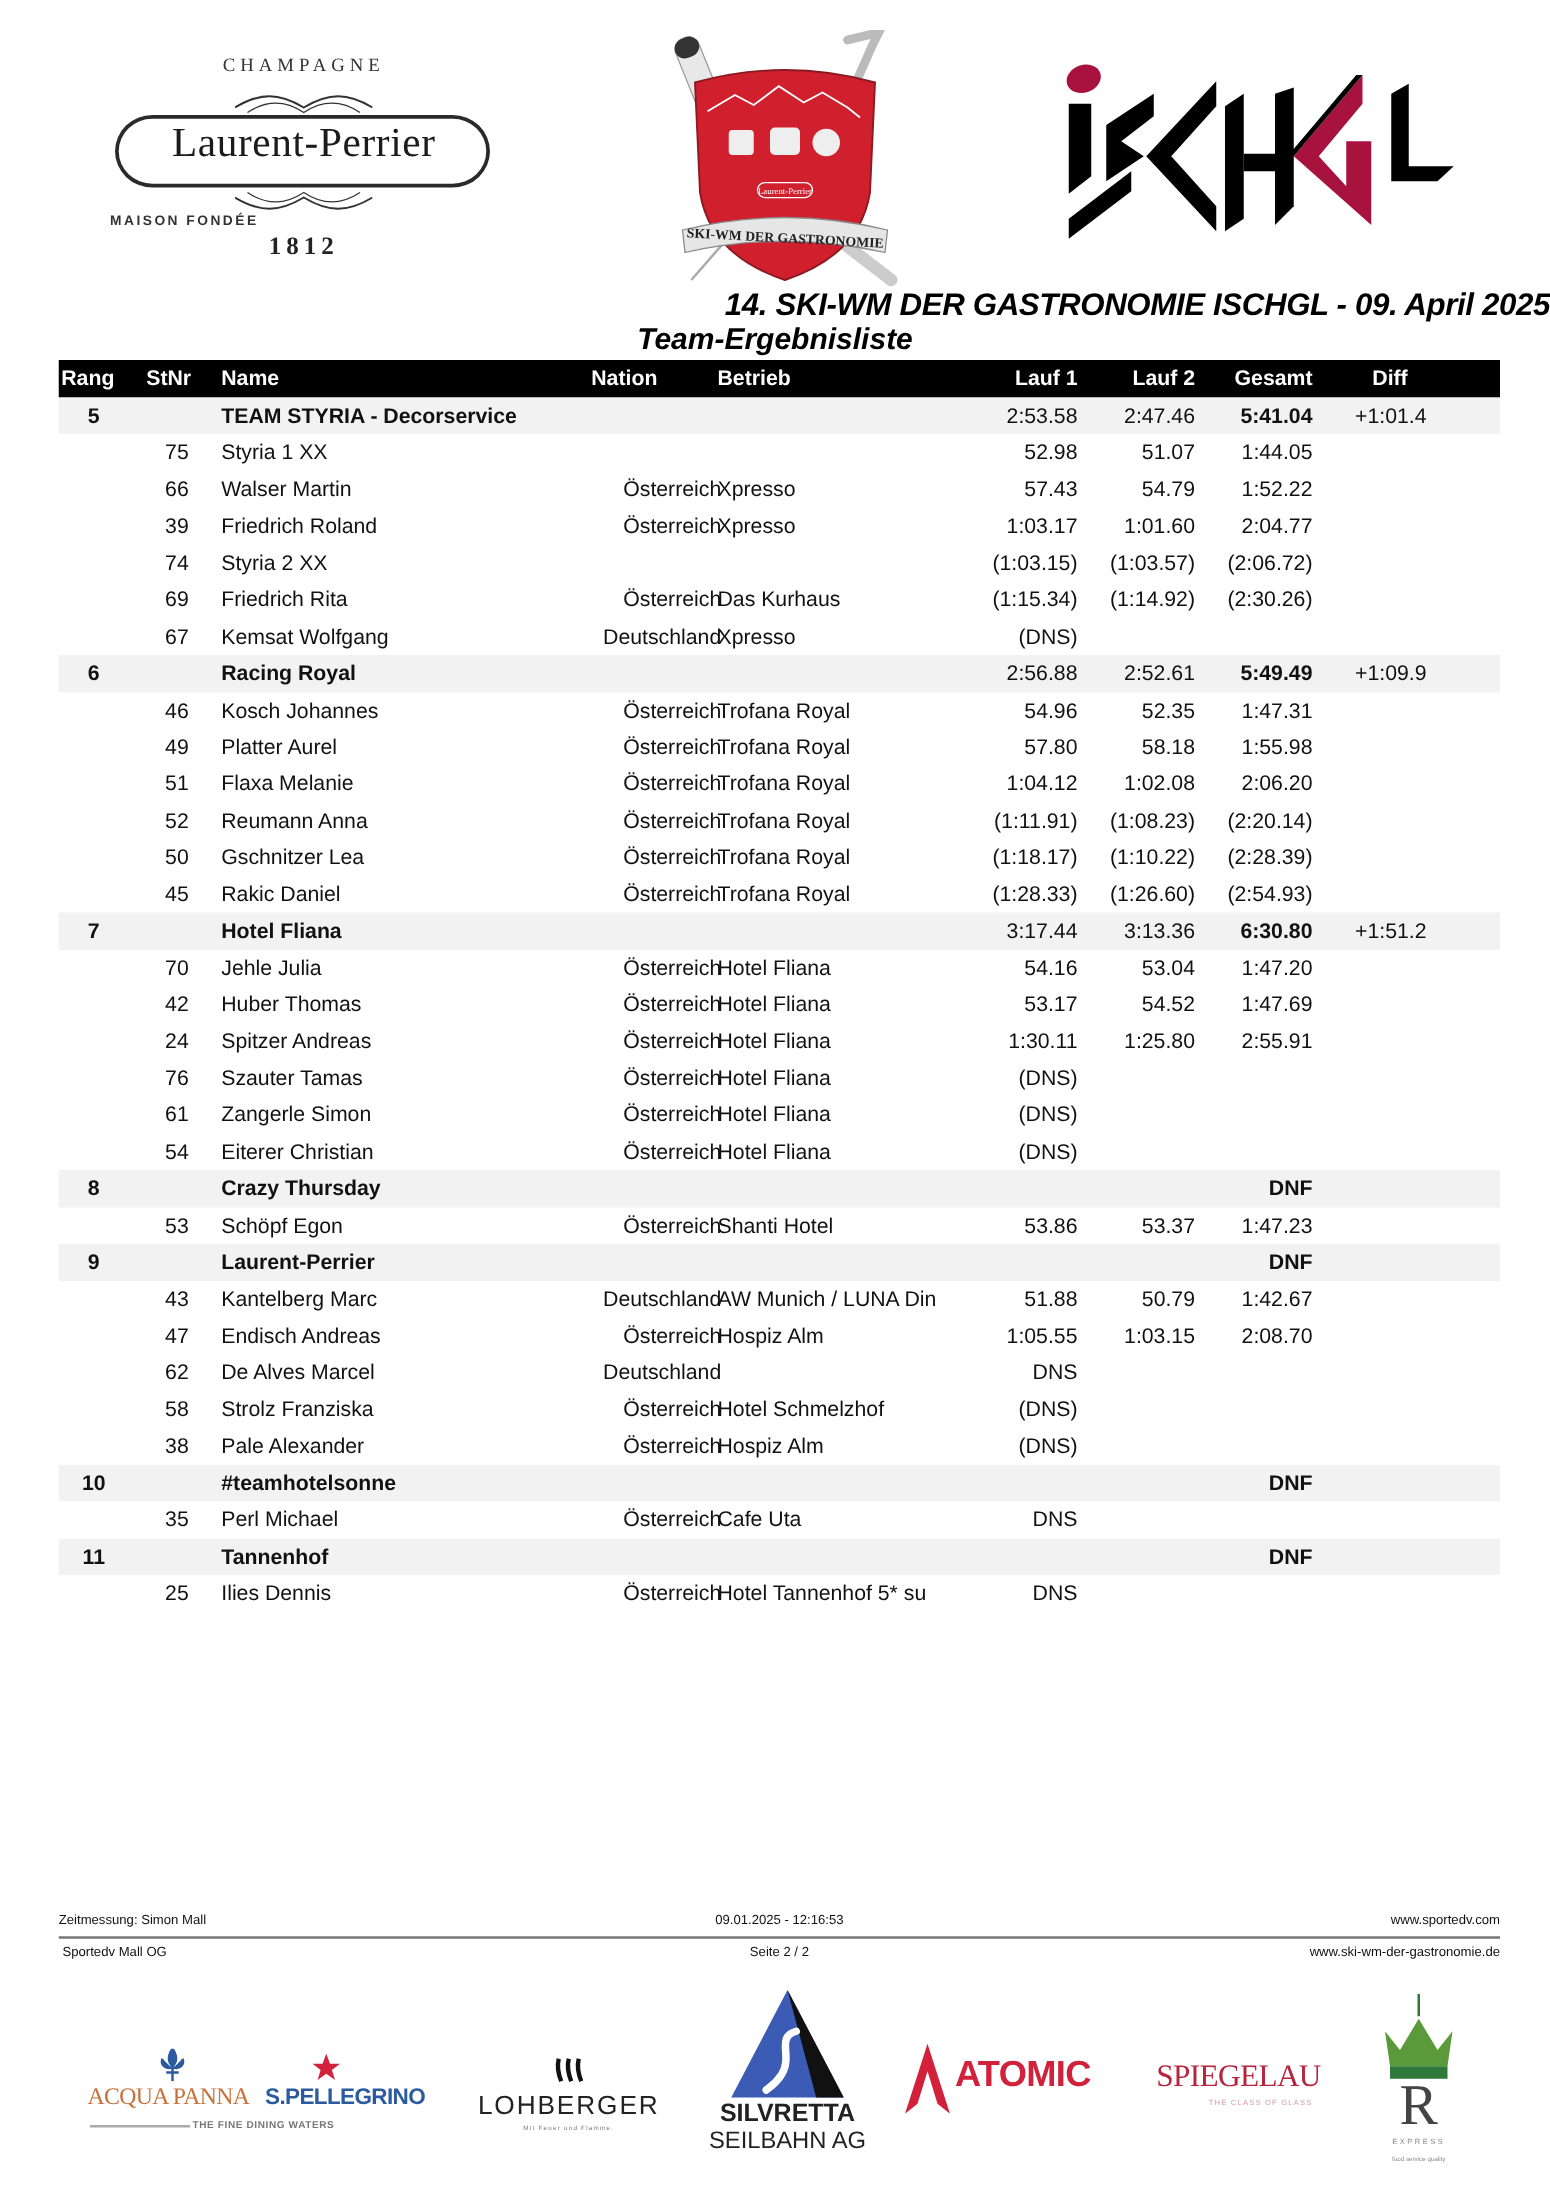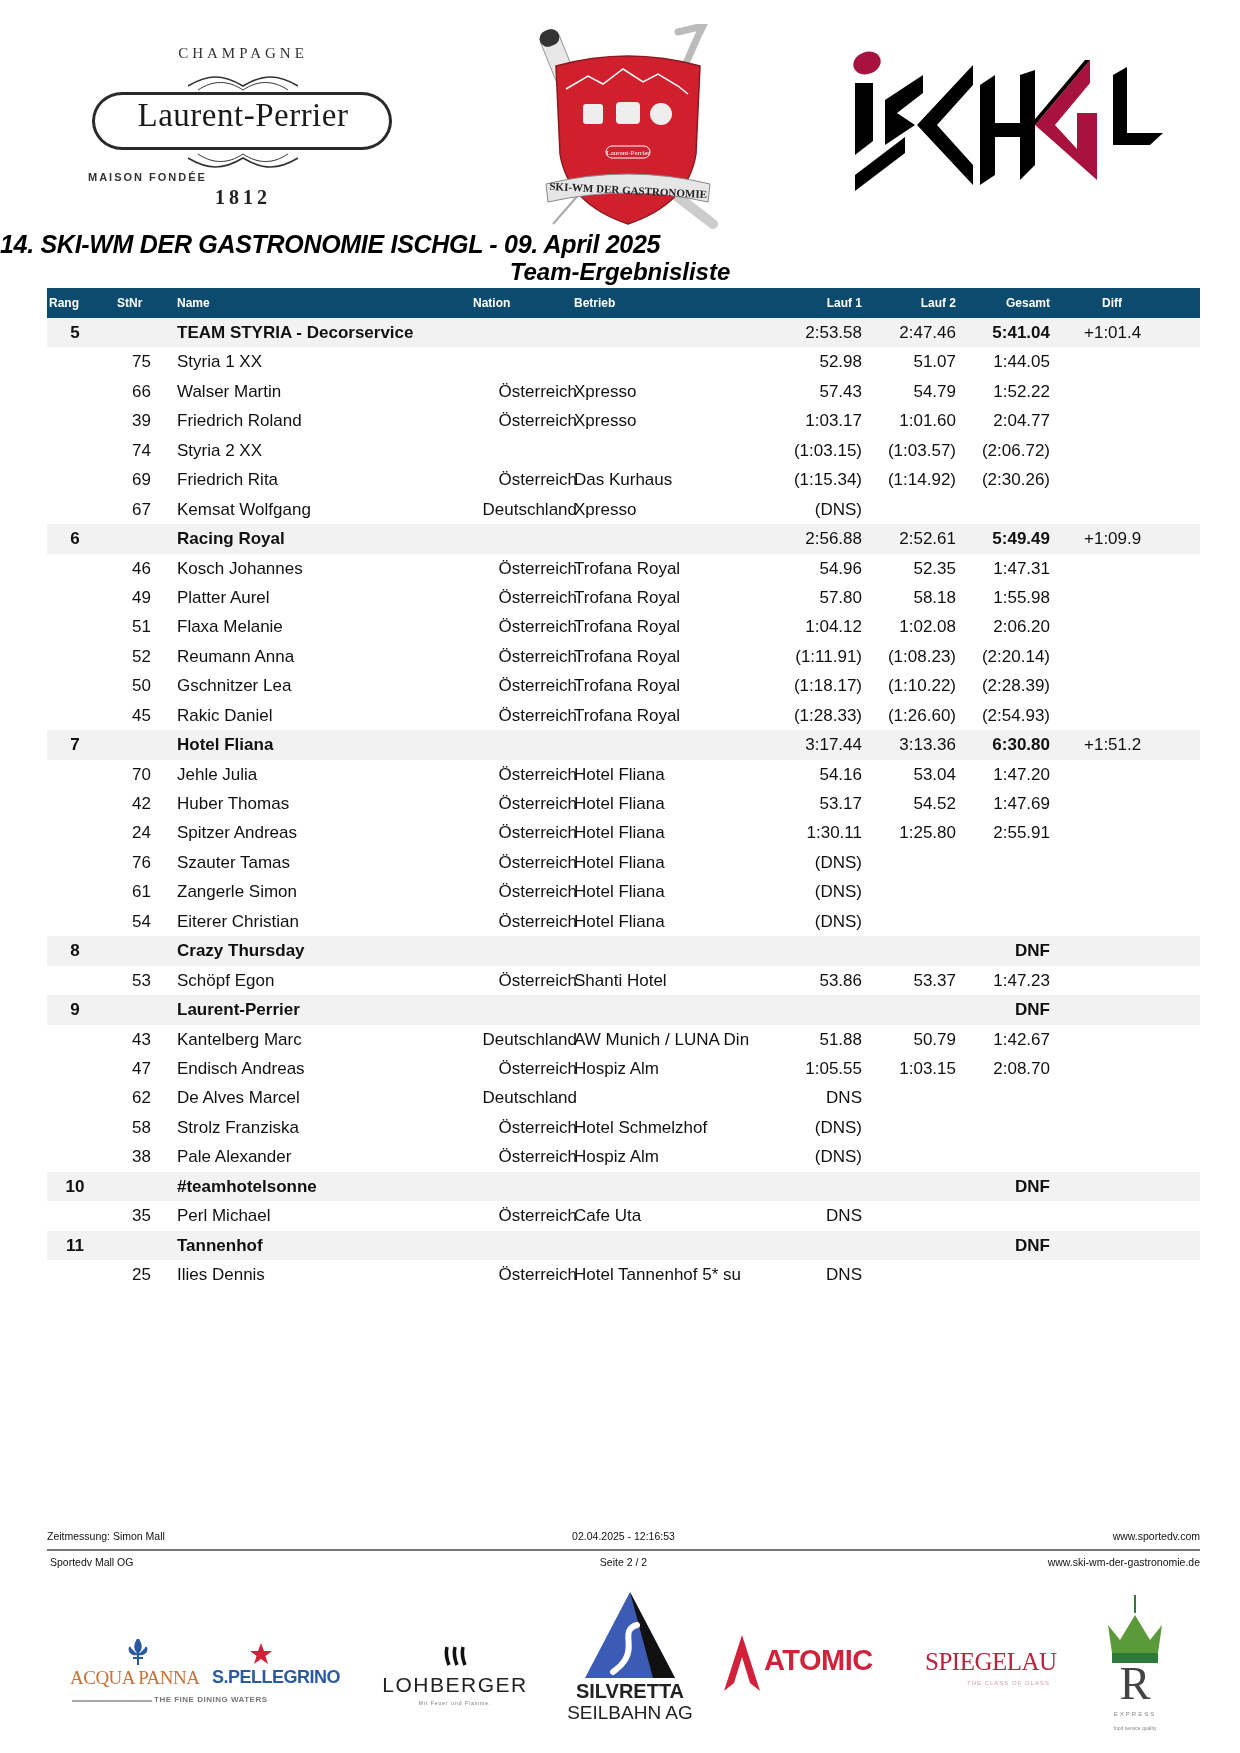--- a/index.html
+++ b/index.html
@@ -19,28 +19,28 @@
   .logo-lp .swirl.bot { top: 112px; }
   .logo-lp .maison { position: absolute; top: 131px; width: 100%; text-align: left;
     font-size: 11px; letter-spacing: 2px; color: #333; font-weight: bold; }
   .logo-lp .year { position: absolute; top: 146px; width: 100%; text-align: center;
     font-family: "Liberation Serif", serif; font-size: 20px; letter-spacing: 4px; color: #222; font-weight: bold; }
 
   .logo-crest { position: absolute; left: 528px; top: 24px; width: 200px; height: 206px; }
   .logo-ischgl { position: absolute; left: 845px; top: 45px; width: 320px; height: 150px; }
 
   
-  .title1 { position: absolute; top: 230px; left: 0; width: 1240px; text-align: left;
+  .title1 { position: absolute; top: 230px; left: 0; width: 1240px; text-align: right;
     font-size: 25px; font-weight: bold; font-style: italic; letter-spacing: -0.3px; color: #000; }
   .title2 { position: absolute; top: 258px; left: 0; width: 1240px; text-align: center;
     font-size: 24px; font-weight: bold; font-style: italic; color: #000; }
 
   
   .results { position: absolute; left: 47px; top: 288px; width: 1153px; }
-  .thead { height: 30px; background: #0c4a6e; color: #fff; font-weight: bold; position: relative; font-size: 12px; }
+  .thead { height: 30px; background: #000000; color: #fff; font-weight: bold; position: relative; font-size: 17px; }
   .row { height: 29.45px; position: relative; font-size: 17px; }
   .row.team { background: #f2f2f2; font-weight: bold; }
   .cell { position: absolute; top: 0; line-height: 29.45px; white-space: nowrap; }
   .thead .cell { line-height: 30px; }
   .c-rang { left: 2px; width: 52px; }
   .row .c-rang { left: 0; width: 56px; text-align: center; }
   .c-stnr { left: 70px; width: 50px; }
   .row .c-stnr { left: 60px; width: 44px; text-align: right; }
   .c-name { left: 130px; width: 290px; }
   .c-nation { left: 400px; width: 130px; text-align: right; }
@@ -527,21 +527,21 @@
         <span class="cell c-lauf2"></span>
         <span class="cell c-gesamt"></span>
         <span class="cell c-diff"></span>
       </div>
     </div>
 </div>
 
 <div class="footer">
   <div class="line1">
     <span class="l">Zeitmessung: Simon Mall</span>
-    <span class="c">02.04.2025 - 12:16:53</span>
+    <span class="c">09.01.2025 - 12:16:53</span>
     <span class="r">www.sportedv.com</span>
   </div>
   <div class="rule"></div>
   <div class="line2">
     <span class="l">Sportedv Mall OG</span>
     <span class="c">Seite 2 / 2</span>
     <span class="r">www.ski-wm-der-gastronomie.de</span>
   </div>
 </div>
 

